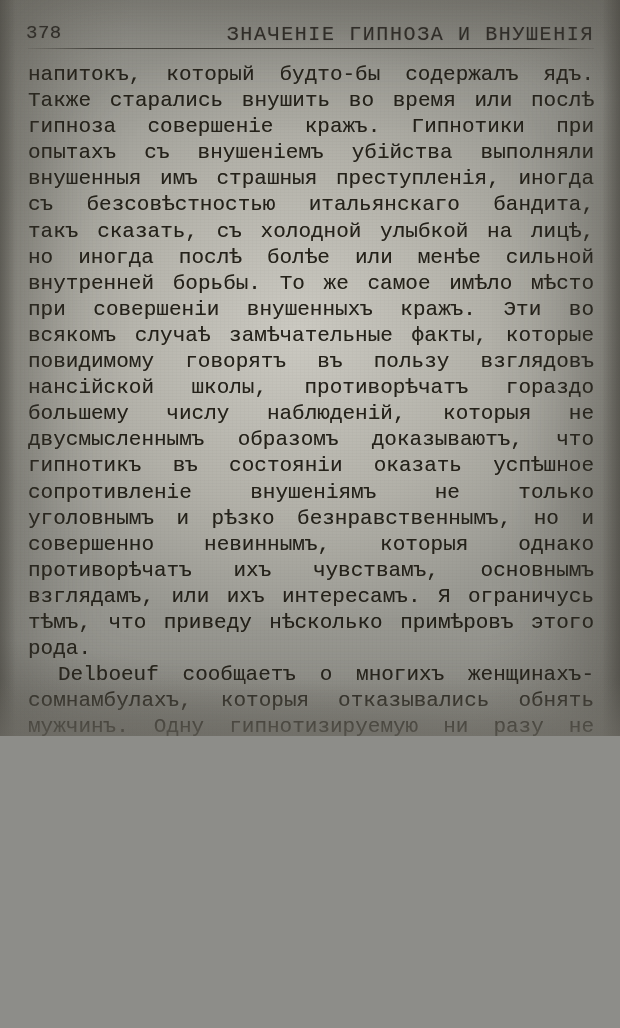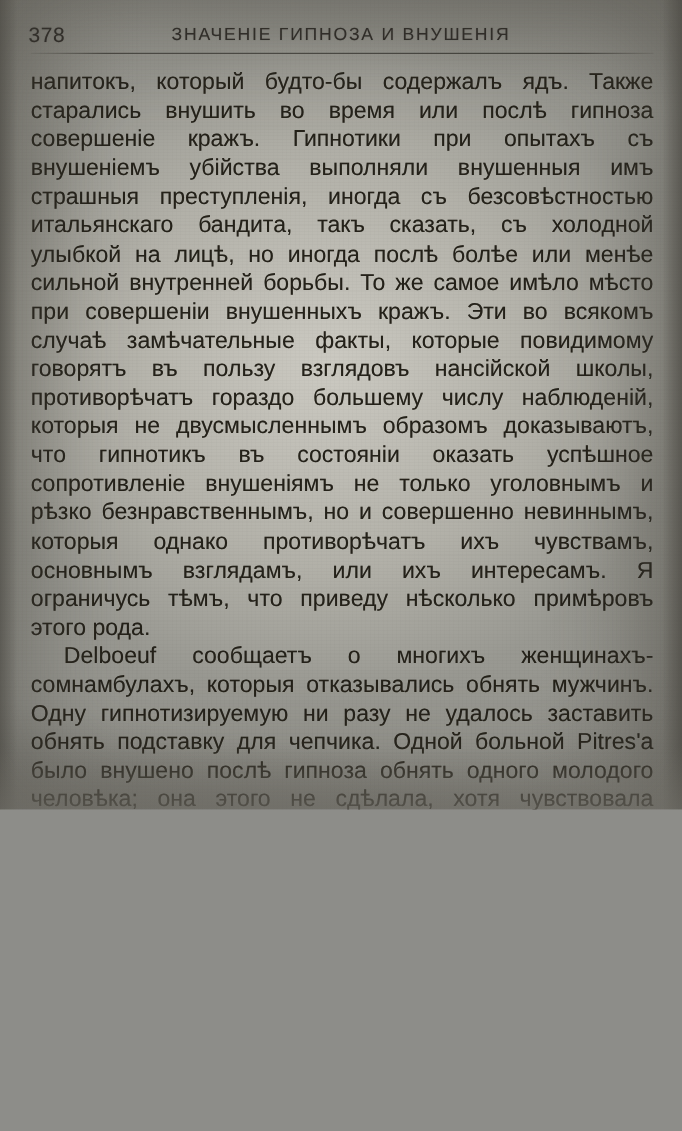--- a/index.html
+++ b/index.html
@@ -10,21 +10,21 @@
   .page {
     position: relative;
     width: 620px;
     height: 736px;
     overflow: hidden;
     background: #9a9a94;
     background-image:
       radial-gradient(ellipse 70% 55% at 48% 45%, rgba(206,204,196,0.95) 0%, rgba(186,184,175,0.75) 45%, rgba(150,149,141,0.35) 75%, rgba(120,119,112,0.15) 100%),
       linear-gradient(100deg, rgba(120,118,110,0.55) 0%, rgba(170,168,160,0.0) 18%, rgba(170,168,160,0.0) 80%, rgba(110,108,101,0.5) 100%),
       linear-gradient(188deg, rgba(110,108,101,0.5) 0%, rgba(180,178,170,0.0) 12%, rgba(180,178,170,0.0) 88%, rgba(95,93,87,0.55) 100%);
-    font-family: Liberation Sans, sans-serif;
+    font-family: Liberation Mono, monospace;
     color: #24211d;
   }
   .grain {
     position: absolute;
     inset: 0;
     pointer-events: none;
     opacity: 0.22;
     background-image:
       repeating-linear-gradient(0deg, rgba(60,58,52,0.10) 0px, rgba(60,58,52,0.10) 1px, rgba(255,255,255,0.0) 1px, rgba(255,255,255,0.0) 3px),
       repeating-linear-gradient(90deg, rgba(60,58,52,0.07) 0px, rgba(60,58,52,0.07) 1px, rgba(255,255,255,0.0) 1px, rgba(255,255,255,0.0) 4px);
@@ -49,22 +49,22 @@
     font-size: 19px;
     letter-spacing: 0.5px;
     color: #2a2723;
     text-shadow: 0 0 1px rgba(40,38,33,0.4);
   }
   .running-title {
     position: absolute;
     left: 0;
     right: 0;
     top: 1px;
-    text-align: center;
-    font-size: 16px;
+    text-align: right;
+    font-size: 20px;
     letter-spacing: 1.6px;
     color: #2b2824;
     font-variant: small-caps;
     text-shadow: 0 0 1px rgba(40,38,33,0.35);
   }
   .rule {
     position: absolute;
     left: 28px;
     right: 26px;
     top: 48px;

